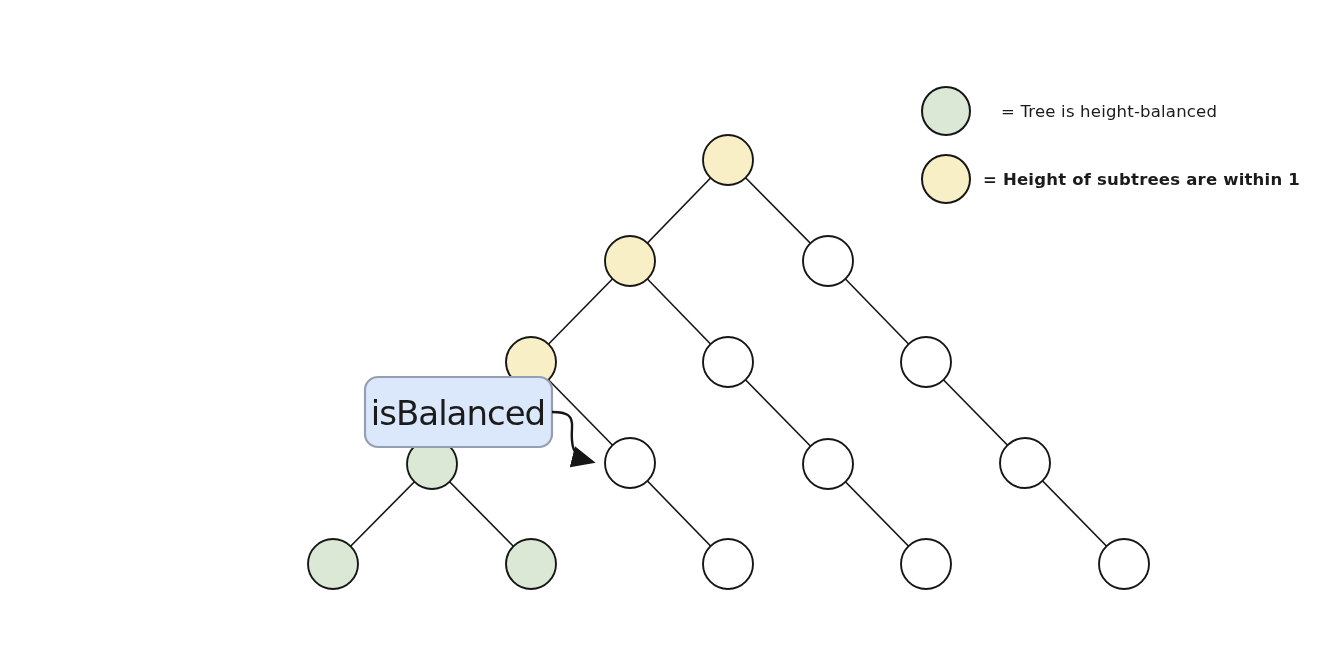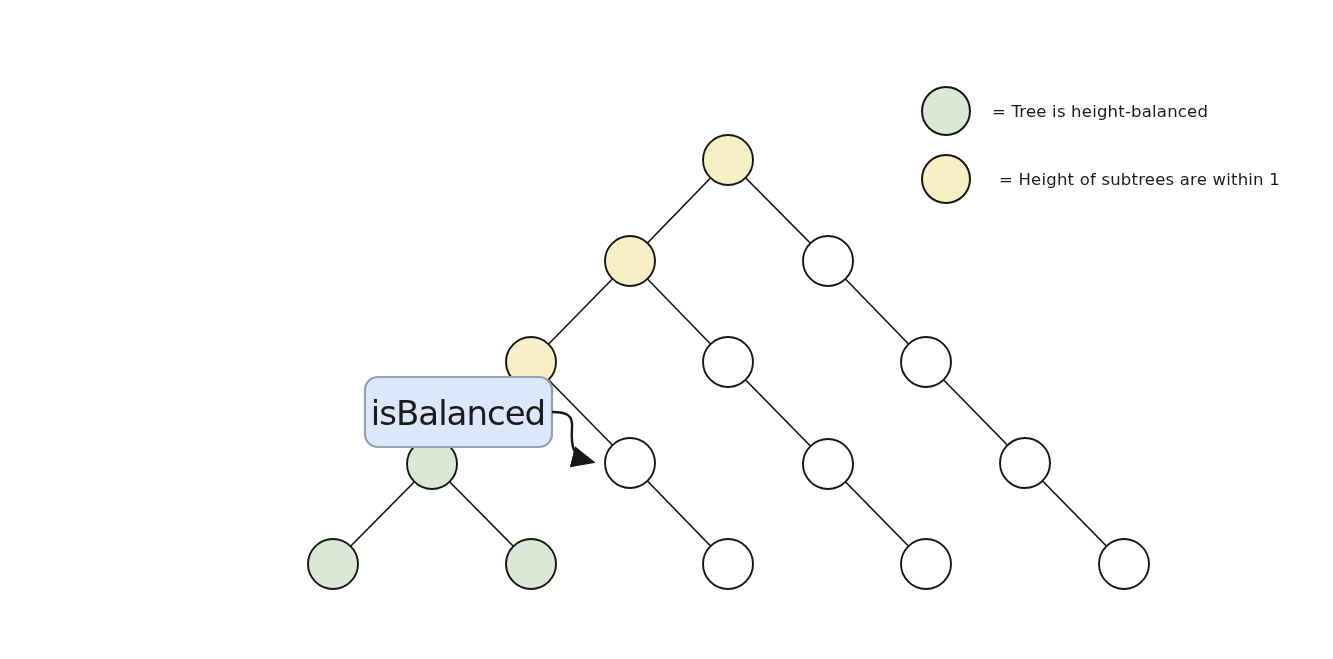--- a/index.html
+++ b/index.html
@@ -26,23 +26,23 @@
     border: 2px solid #161616;
     flex: 0 0 auto;
   }
   .legend-text {
     font-size: 16.5px;
     letter-spacing: 0.2px;
     white-space: nowrap;
   }
   .legend-text b { font-weight: 700; }
   .row-0 { left: 921px; top: 86px; }
-  .row-0 .legend-text { margin-left: 21px; }
+  .row-0 .legend-text { margin-left: 30px; }
   .row-1 { left: 921px; top: 154px; }
-  .row-1 .legend-text { margin-left: 28px; }
+  .row-1 .legend-text { margin-left: 12px; font-weight: bold; }
   .row-2 { left: 921px; top: 223px; }
   .row-2 .legend-text { margin-left: 23px; }
 </style>
 </head>
 <body>
 
 <div class="stage">
 
   <svg id="diagram-svg" width="1333" height="659" viewBox="0 0 1333 659">
     <defs>

